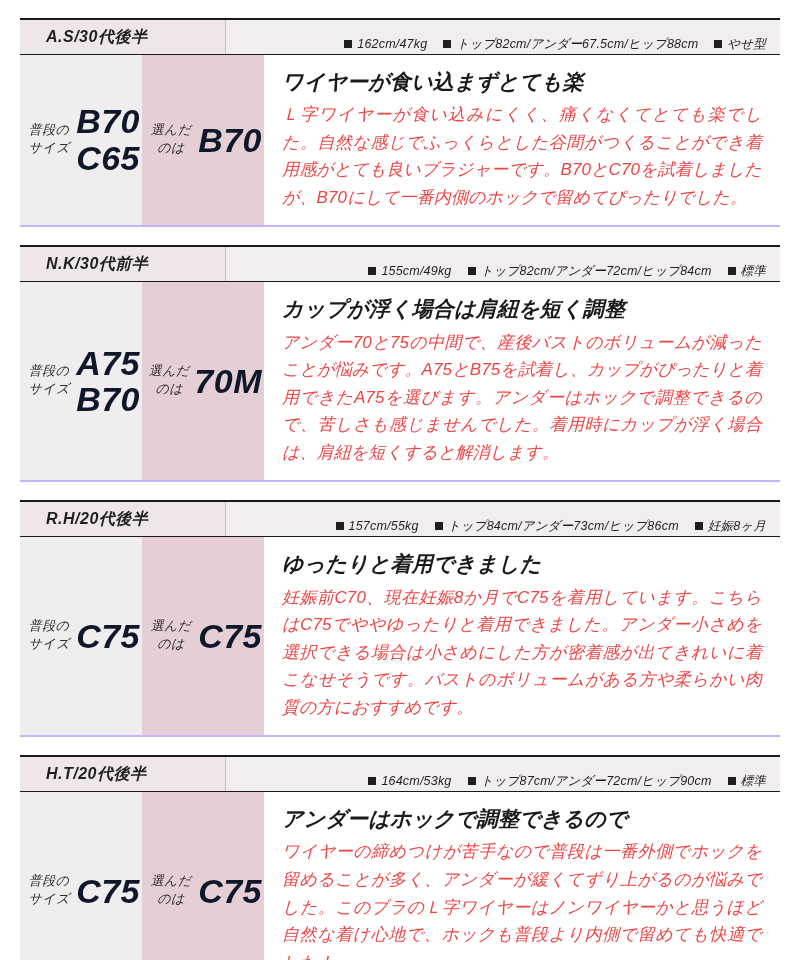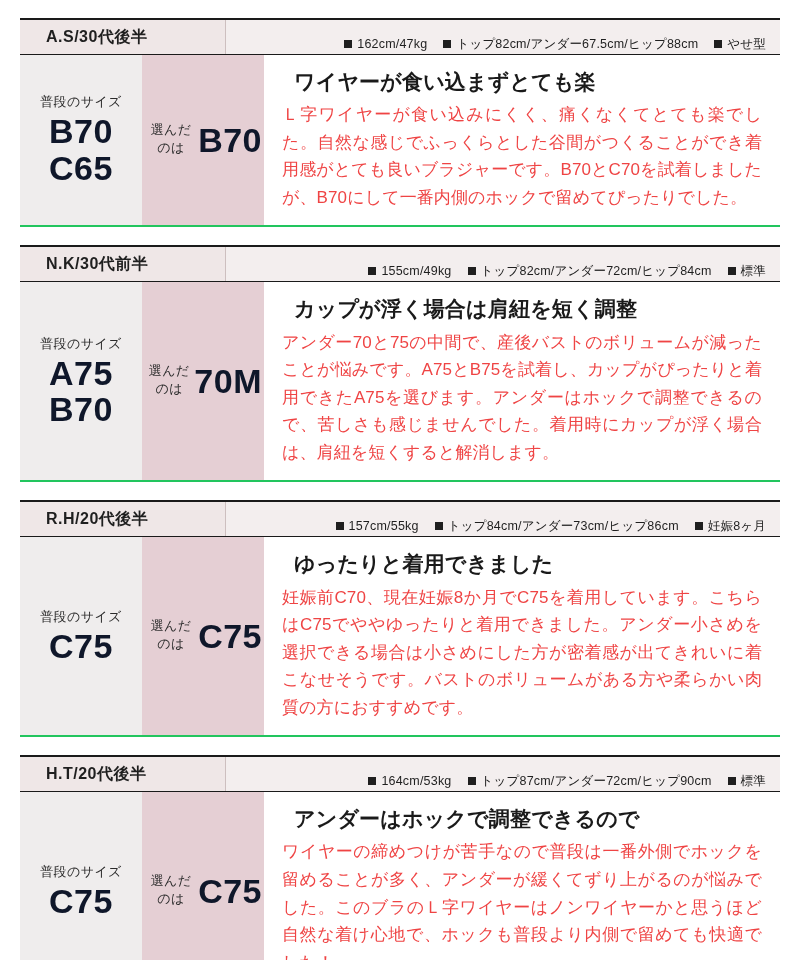--- a/index.html
+++ b/index.html
@@ -18,23 +18,24 @@
     width: 800px;
     height: 960px;
     box-sizing: border-box;
     padding: 18px 20px 10px 20px;
     display: flex;
     flex-direction: column;
     justify-content: flex-start;
   }
   .review {
     border-top: 2px solid #1a1a1a;
-    border-bottom: 2px solid #22c55e;
+    border-bottom: 2px solid #c4b5fd;
     margin-bottom: 18px;
     background: #ffffff;
+    font-style: italic;
   }
   .review:last-child { margin-bottom: 0; }
 
   
   .rev-head {
     display: flex;
     align-items: stretch;
     background: #f3eeee;
     border-bottom: 1px solid #1a1a1a;
     height: 34px;
@@ -82,21 +83,22 @@
   .rev-body {
     display: flex;
     align-items: stretch;
     min-height: 166px;
   }
   .col-usual {
     width: 122px;
     min-width: 122px;
     background: #efeded;
     display: flex;
-    flex-direction: column;
+    flex-direction: row;
+    align-items: center;
     justify-content: center;
     text-align: center;
     padding: 6px 2px;
     box-sizing: border-box;
   }
   .col-chosen {
     width: 122px;
     min-width: 122px;
     background: #e5cfd4;
     display: flex;
@@ -123,21 +125,21 @@
 
   .col-text {
     flex: 1;
     padding: 14px 18px 14px 18px;
     box-sizing: border-box;
   }
   .rev-title {
     font-size: 21px;
     font-weight: bold;
     color: #1a1a1a;
-    margin: 0 0 6px 12px;
+    margin: 0 0 6px 0;
     letter-spacing: 0.2px;
     line-height: 1.25;
   }
   .rev-text {
     font-size: 17px;
     line-height: 1.62;
     color: #ef4444;
     margin: 0;
     text-align: justify;
     letter-spacing: 0.1px;

